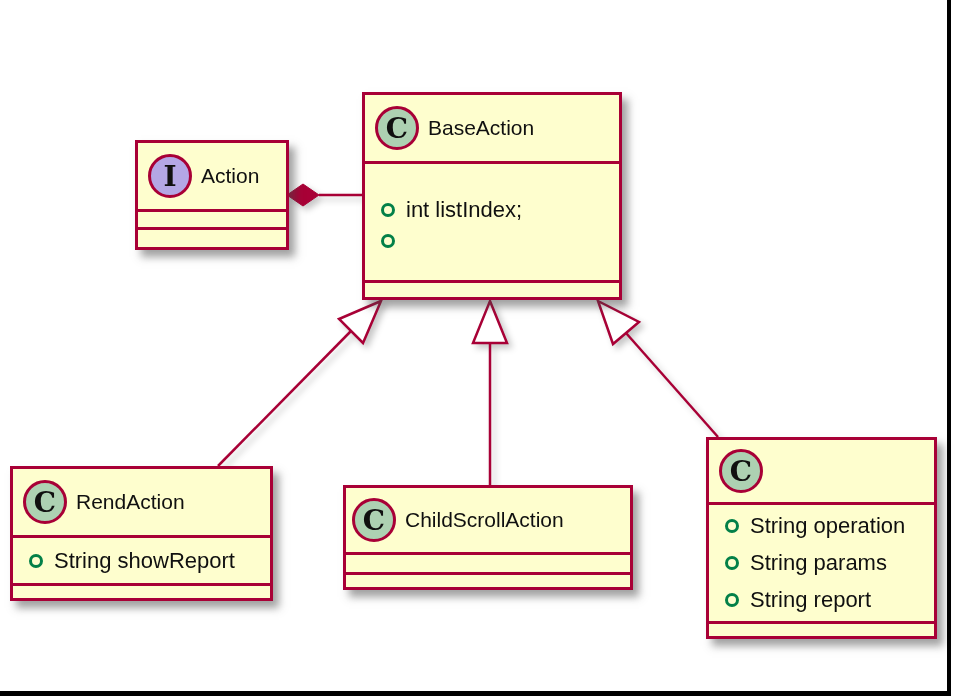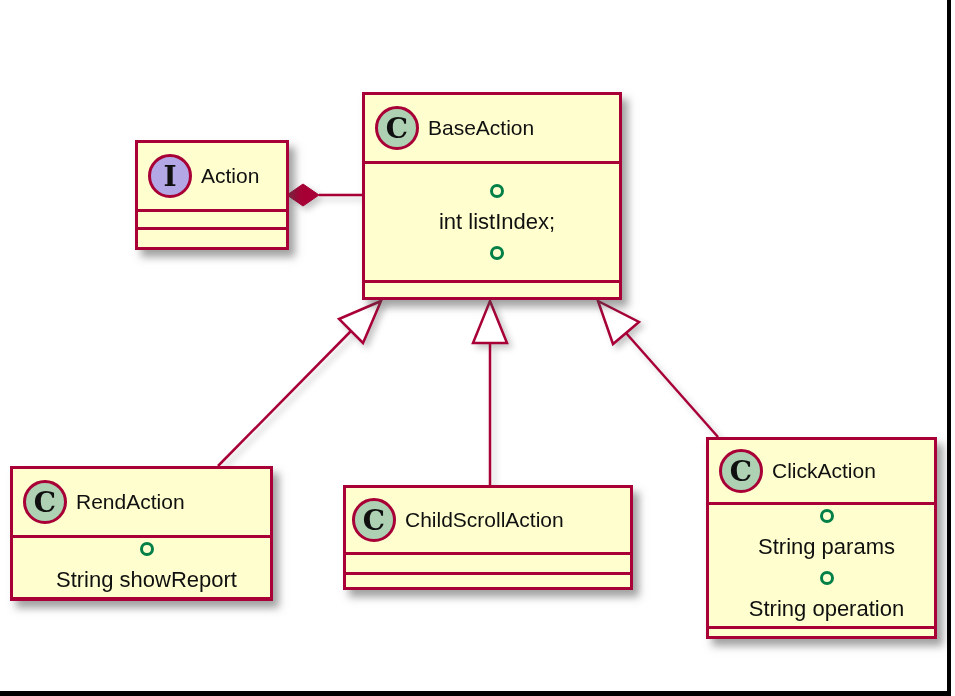--- a/index.html
+++ b/index.html
@@ -21,21 +21,21 @@
     flex:0 0 auto;width:44px;height:44px;border-radius:50%;border:3px solid #A80036;
     box-sizing:border-box;display:flex;align-items:center;justify-content:center;
     font-family:"DejaVu Serif","Liberation Serif",serif;font-weight:bold;font-size:28px;color:#101010;
   }
   .circle-class{background:#ADD1B2;}
   .circle-interface{background:#B4A7E5;}
   .uml-name{font-size:21px;color:#101010;white-space:nowrap;}
   .name-italic{}
   .sep{flex:0 0 auto;border-top:3px solid #A80036;}
   .fields{flex:1 1 auto;display:flex;flex-direction:column;justify-content:center;gap:11px;padding:4px 6px 4px 16px;}
-  .field-row{display:flex;align-items:center;gap:11px;white-space:nowrap;flex-direction:column;}
+  .field-row{display:flex;align-items:center;gap:11px;white-space:nowrap;}
   .bullet{flex:0 0 auto;width:14px;height:14px;border:3px solid #038048;border-radius:50%;box-sizing:border-box;background:transparent;}
   .field-text{font-size:22px;color:#101010;}
   .methods{flex:0 0 auto;}
 
   
   #box-action{left:135px;top:140px;width:154px;height:110px;}
   #box-action .uml-header{height:66px;}
   #box-action .methods{height:17px;}
 
   #box-base{left:362px;top:92px;width:260px;height:208px;}
@@ -139,31 +139,34 @@
     </div>
     <div class="sep"></div>
     <div class="fields"></div>
     <div class="sep"></div>
     <div class="methods"></div>
   </div>
 
   <div class="uml-box" id="box-click">
     <div class="uml-header">
       <div class="uml-circle circle-class">C</div>
-      <div class="uml-name">ClickAction</div>
     </div>
     <div class="sep"></div>
     <div class="fields">
+      <div class="field-row">
+        <span class="bullet"></span>
+        <span class="field-text">String operation</span>
+      </div>
       <div class="field-row">
         <span class="bullet"></span>
         <span class="field-text">String params</span>
       </div>
       <div class="field-row">
         <span class="bullet"></span>
-        <span class="field-text">String operation</span>
+        <span class="field-text">String report</span>
       </div>
     </div>
     <div class="sep"></div>
     <div class="methods"></div>
   </div>
 
   <div class="frame-right"></div>
   <div class="frame-bottom"></div>
 </div>
 

